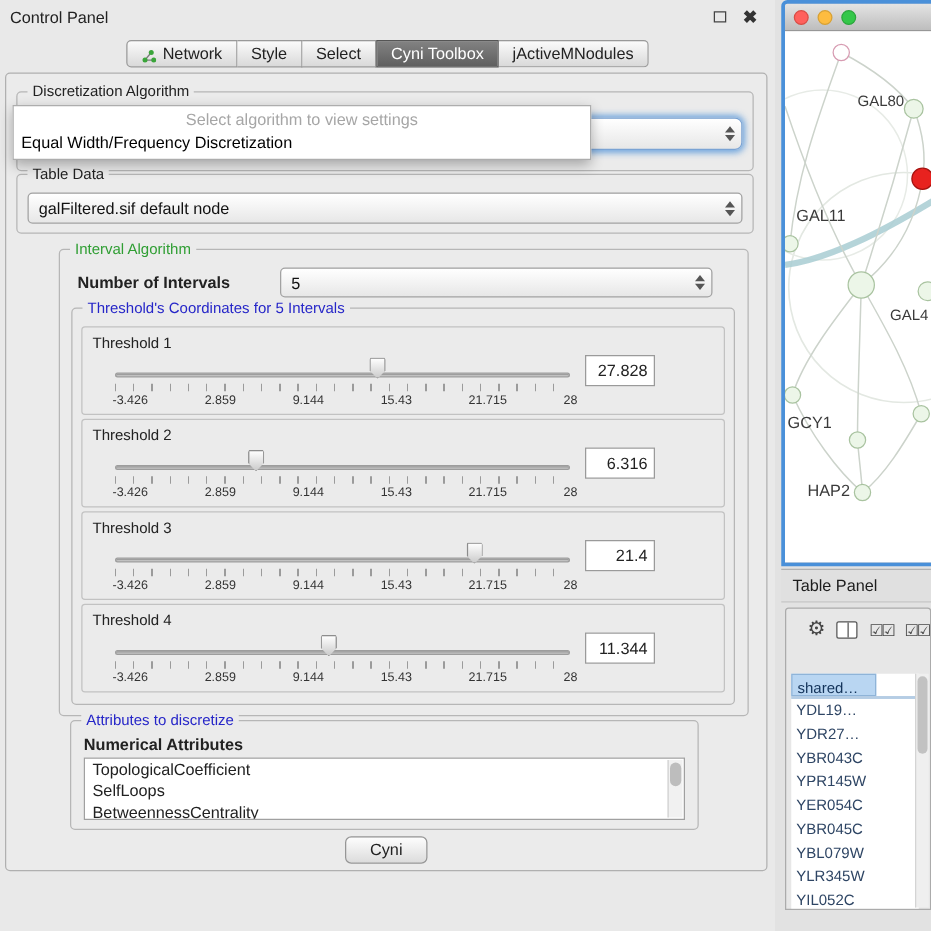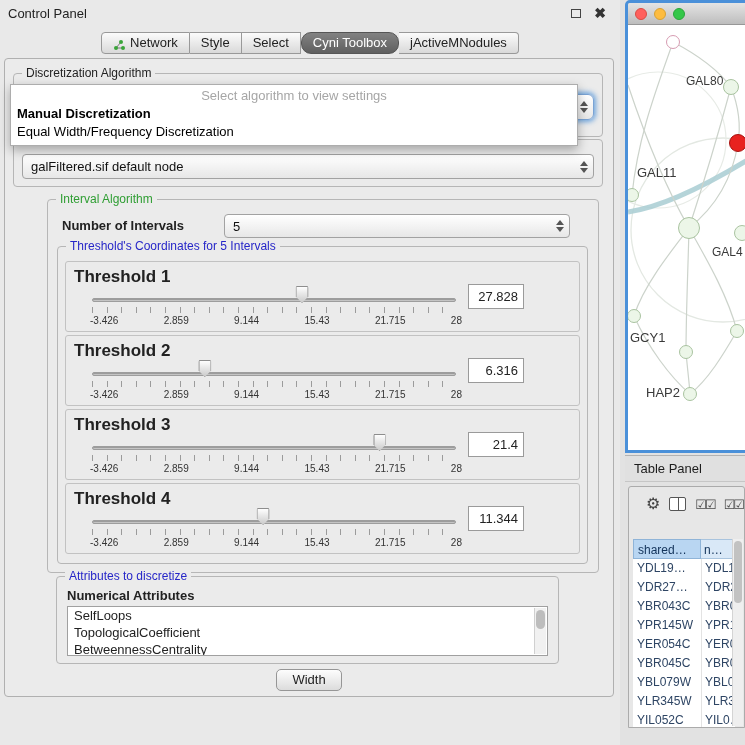--- a/index.html
+++ b/index.html
@@ -21,21 +21,21 @@
   
   .tabbar { position:absolute; left:0; right:0; display:flex; justify-content:center; }
   .tabbar.top { top:32px; }
   .tabbar.bottom { top:704px; }
   .tab { height:22px; line-height:20px; font-size:13px; padding:0 11px; color:#222;
     background:linear-gradient(#fbfbfb,#d9d9d9); border:1px solid #999; border-left:none;
     display:flex; align-items:center; gap:5px; cursor:pointer; white-space:nowrap; }
   .tab:first-child { border-left:1px solid #999; border-radius:4px 0 0 4px; }
   .tab:last-child { border-radius:0 4px 4px 0; }
   .tab.selected { background:linear-gradient(#828282,#5f5f5f); color:#fff; border-color:#555;
-    border-radius:10px; border-left:1px solid #555; }
+    border-radius:0; border-left:1px solid #555; }
 
   .cp-body { position:absolute; left:4px; right:6px; top:58px; bottom:48px;
     border:1px solid #b0b0b0; border-radius:4px; background:#ebebeb; }
 
   .group { position:absolute; border:1px solid #b6b6b6; border-radius:4px; }
   .group-title { position:absolute; top:-8px; left:8px; background:#ebebeb; padding:0 4px;
     font-size:12px; color:#222; white-space:nowrap; }
   .group-title.green { color:#2f9e33; }
   .group-title.blue { color:#2626c8; }
 
@@ -46,40 +46,40 @@
     padding-left:8px; color:#111; cursor:pointer; }
   .combo .spin { position:absolute; right:5px; top:50%; transform:translateY(-50%);
     display:flex; flex-direction:column; gap:2px; }
   .combo .spin i { width:0; height:0; border-left:4px solid transparent; border-right:4px solid transparent; }
   .combo .spin i.up { border-bottom:5px solid #555; }
   .combo .spin i.dn { border-top:5px solid #555; }
   .algo-combo { position:absolute; left:8px; right:8px; top:20px; height:26px;
     border-radius:6px; box-shadow:0 0 5px 2px rgba(74,144,217,.75); border-color:#7aa3d4; }
 
   
-  .popup { position:absolute; left:10px; top:84px; width:568px; z-index:40; background:#fff;
+  .popup { position:absolute; left:10px; top:84px; width:463px; z-index:40; background:#fff;
     border:1px solid #adadad; box-shadow:0 4px 10px rgba(0,0,0,.3); padding-bottom:4px; }
   .popup .hint { text-align:center; color:#a6a6a6; font-size:13px; padding:3px 0 2px; }
   .popup .opt { font-size:13px; padding:1px 6px 2px; color:#000; cursor:pointer; }
   .popup .opt.bold { font-weight:bold; }
 
   
   .g-tabledata { left:8px; right:10px; top:80px; height:48px; }
   .td-combo { position:absolute; left:8px; right:8px; top:14px; height:25px; }
 
   
   .g-interval { left:42px; right:14px; top:140px; height:374px; }
   .ni-label { position:absolute; left:14px; top:18px; font-size:13px; font-weight:bold; }
   .ni-combo { position:absolute; left:176px; right:28px; top:14px; height:24px; }
 
   .g-thresholds { position:absolute; left:9px; right:10px; top:46px; bottom:8px; border:1px solid #b6b6b6; border-radius:4px; }
 
   .th-panel { position:absolute; left:7px; right:7px; height:71px; border:1px solid #c2c2c2; border-radius:3px; }
   .th-panel.p0 { top:14px; } .th-panel.p1 { top:88px; } .th-panel.p2 { top:162px; } .th-panel.p3 { top:236px; }
-  .th-label { position:absolute; left:8px; top:5px; font-size:17px; font-weight:bold; }
+  .th-label { position:absolute; left:8px; top:5px; font-size:12px; font-weight:normal; }
   .th-slider { position:absolute; left:24px; top:22px; width:372px; height:46px; }
   .track { position:absolute; left:2px; right:6px; top:14px; height:4px; background:#c9c9c9;
     border:1px solid #9d9d9d; border-radius:2px; box-shadow:inset 0 1px 1px rgba(0,0,0,.25); cursor:pointer; }
   .thumb { position:absolute; top:2px; width:13px; height:17px;
     background:linear-gradient(#fefefe,#cccccc); border:1px solid #8d8d8d;
     clip-path:polygon(8% 0,92% 0,100% 10%,100% 60%,50% 100%,0 60%,0 10%);
     transform:translateX(-50%); cursor:grab; }
   .ticks { position:absolute; left:2px; right:6px; top:23px; height:6px;
     background:
       repeating-linear-gradient(to right, #9b9b9b 0 1px, transparent 1px 14.6px);
@@ -124,21 +124,21 @@
 
   
   .tbl-window { position:absolute; left:628px; top:486px; width:117px; height:242px;
     background:#e7e7e7; border:1px solid #ababab; border-radius:3px 3px 0 0; overflow:hidden; }
   .tbl-toolbar { height:34px; display:flex; align-items:center; gap:9px; padding-left:17px; }
   .gear { font-size:16px; color:#444; cursor:pointer; line-height:16px; }
   .col-ico { width:17px; height:14px; border:1.5px solid #555; border-radius:2px; background:#fff; position:relative; cursor:pointer; }
   .col-ico:before { content:""; position:absolute; left:50%; top:0; bottom:0; width:1.5px; background:#555; }
   .chk { font-size:13px; color:#4a4a4a; cursor:pointer; letter-spacing:-2px; }
   .tbl { position:absolute; left:4px; top:52px; width:102px; bottom:0; background:#fff; font-size:12px; }
-  .tbl-row { display:flex; height:19px; line-height:19px; }
+  .tbl-row { display:flex; height:19px; line-height:19px;flex-direction:column; }
   .tbl-row .c1 { width:68px; padding-left:4px; overflow:hidden; white-space:nowrap; color:#2e4564; cursor:default; }
   .tbl-row .c2 { flex:1; padding-left:3px; overflow:hidden; white-space:nowrap; color:#2e4564; border-left:1px solid #e3e3e3; cursor:default; }
   .tbl-head { height:20px; line-height:20px; font-size:12px; }
   .tbl-head .c1 { background:#b9d6f2; border:1px solid #8fb4d8; color:#13335a; cursor:pointer; }
   .tbl-head .c2 { background:#d9e8f7; border:1px solid #a9c4de; border-left:none; color:#13335a; cursor:pointer; }
   .tbl-sb { position:absolute; right:1px; top:52px; bottom:1px; width:11px; background:#efefef; border-left:1px solid #d4d4d4; }
   .tbl-sb .vthumb { position:absolute; left:1px; right:1px; top:2px; height:62px; background:#c2c2c2; border-radius:5px; cursor:pointer; }
 
   .net-tab-ico { display:inline-block; width:12px; height:12px; }
 </style>
@@ -293,35 +293,34 @@
             </div>
             <div class="th-value">11.344</div>
           </div>
         </div>
       </div>
 
       <div class="group g-attrs">
         <span class="group-title blue">Attributes to discretize</span>
         <span class="attrs-sub">Numerical Attributes</span>
         <div class="attr-list">
+          <div class="attr-item">TopologicalCoefficient</div>
           <div class="attr-item">SelfLoops</div>
-          <div class="attr-item">TopologicalCoefficient</div>
           <div class="attr-item">BetweennessCentrality</div>
           <div class="vsb">
             <div class="vthumb"></div>
           </div>
         </div>
       </div>
 
-      <div class="apply-btn">Width</div>
+      <div class="apply-btn">Cyni</div>
     </div>
 
     <div class="popup">
       <div class="hint">Select algorithm to view settings</div>
-      <div class="opt bold">Manual Discretization</div>
       <div class="opt">Equal Width/Frequency Discretization</div>
     </div>
 
   </section>
 
   <section class="net-window">
     <div class="nw-titlebar">
       <span class="light red"></span>
       <span class="light yellow"></span>
       <span class="light green"></span>

